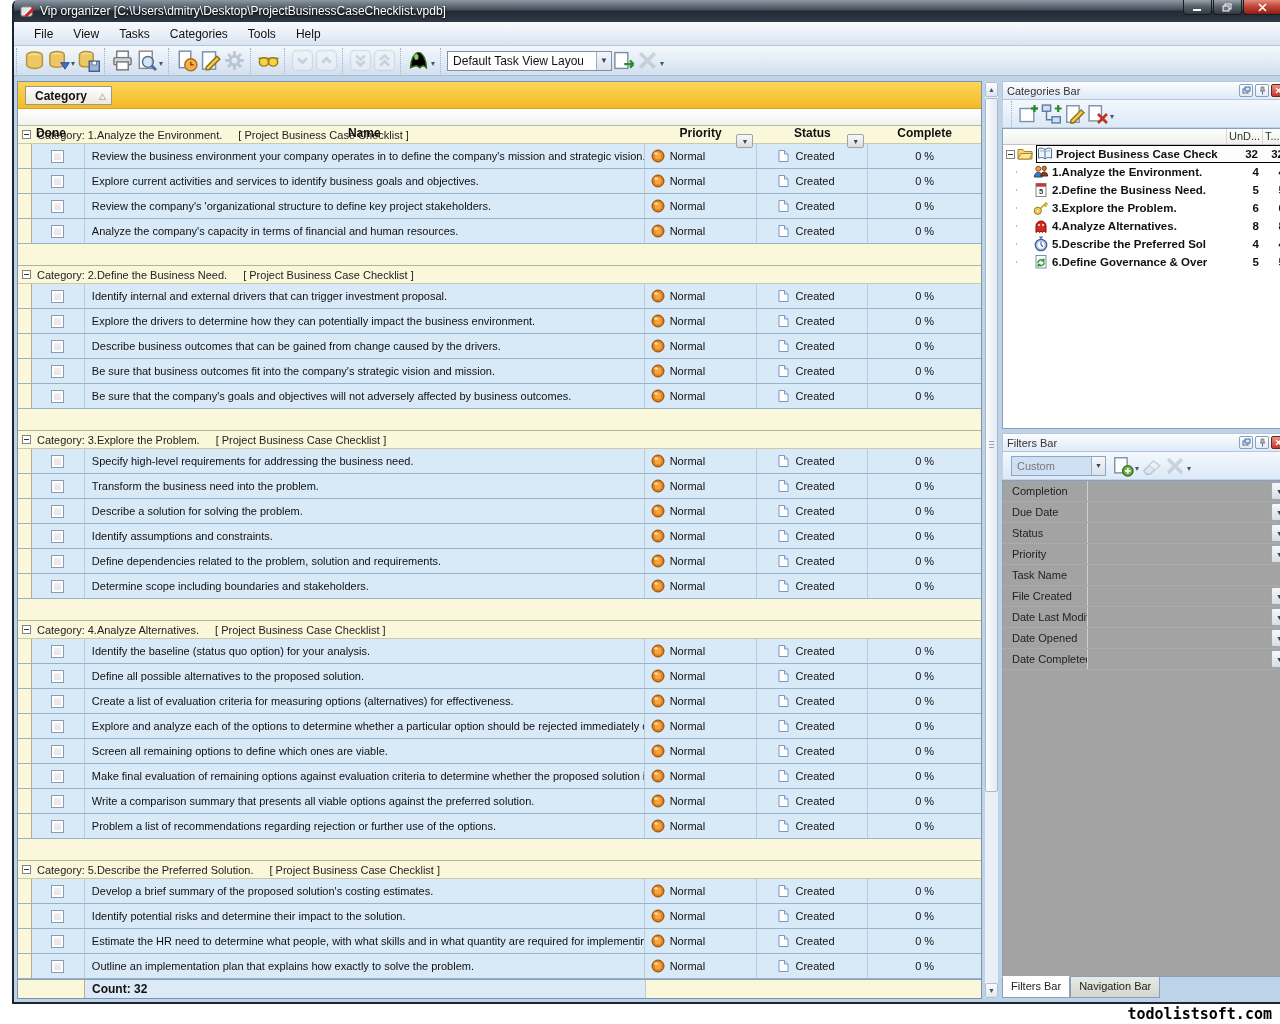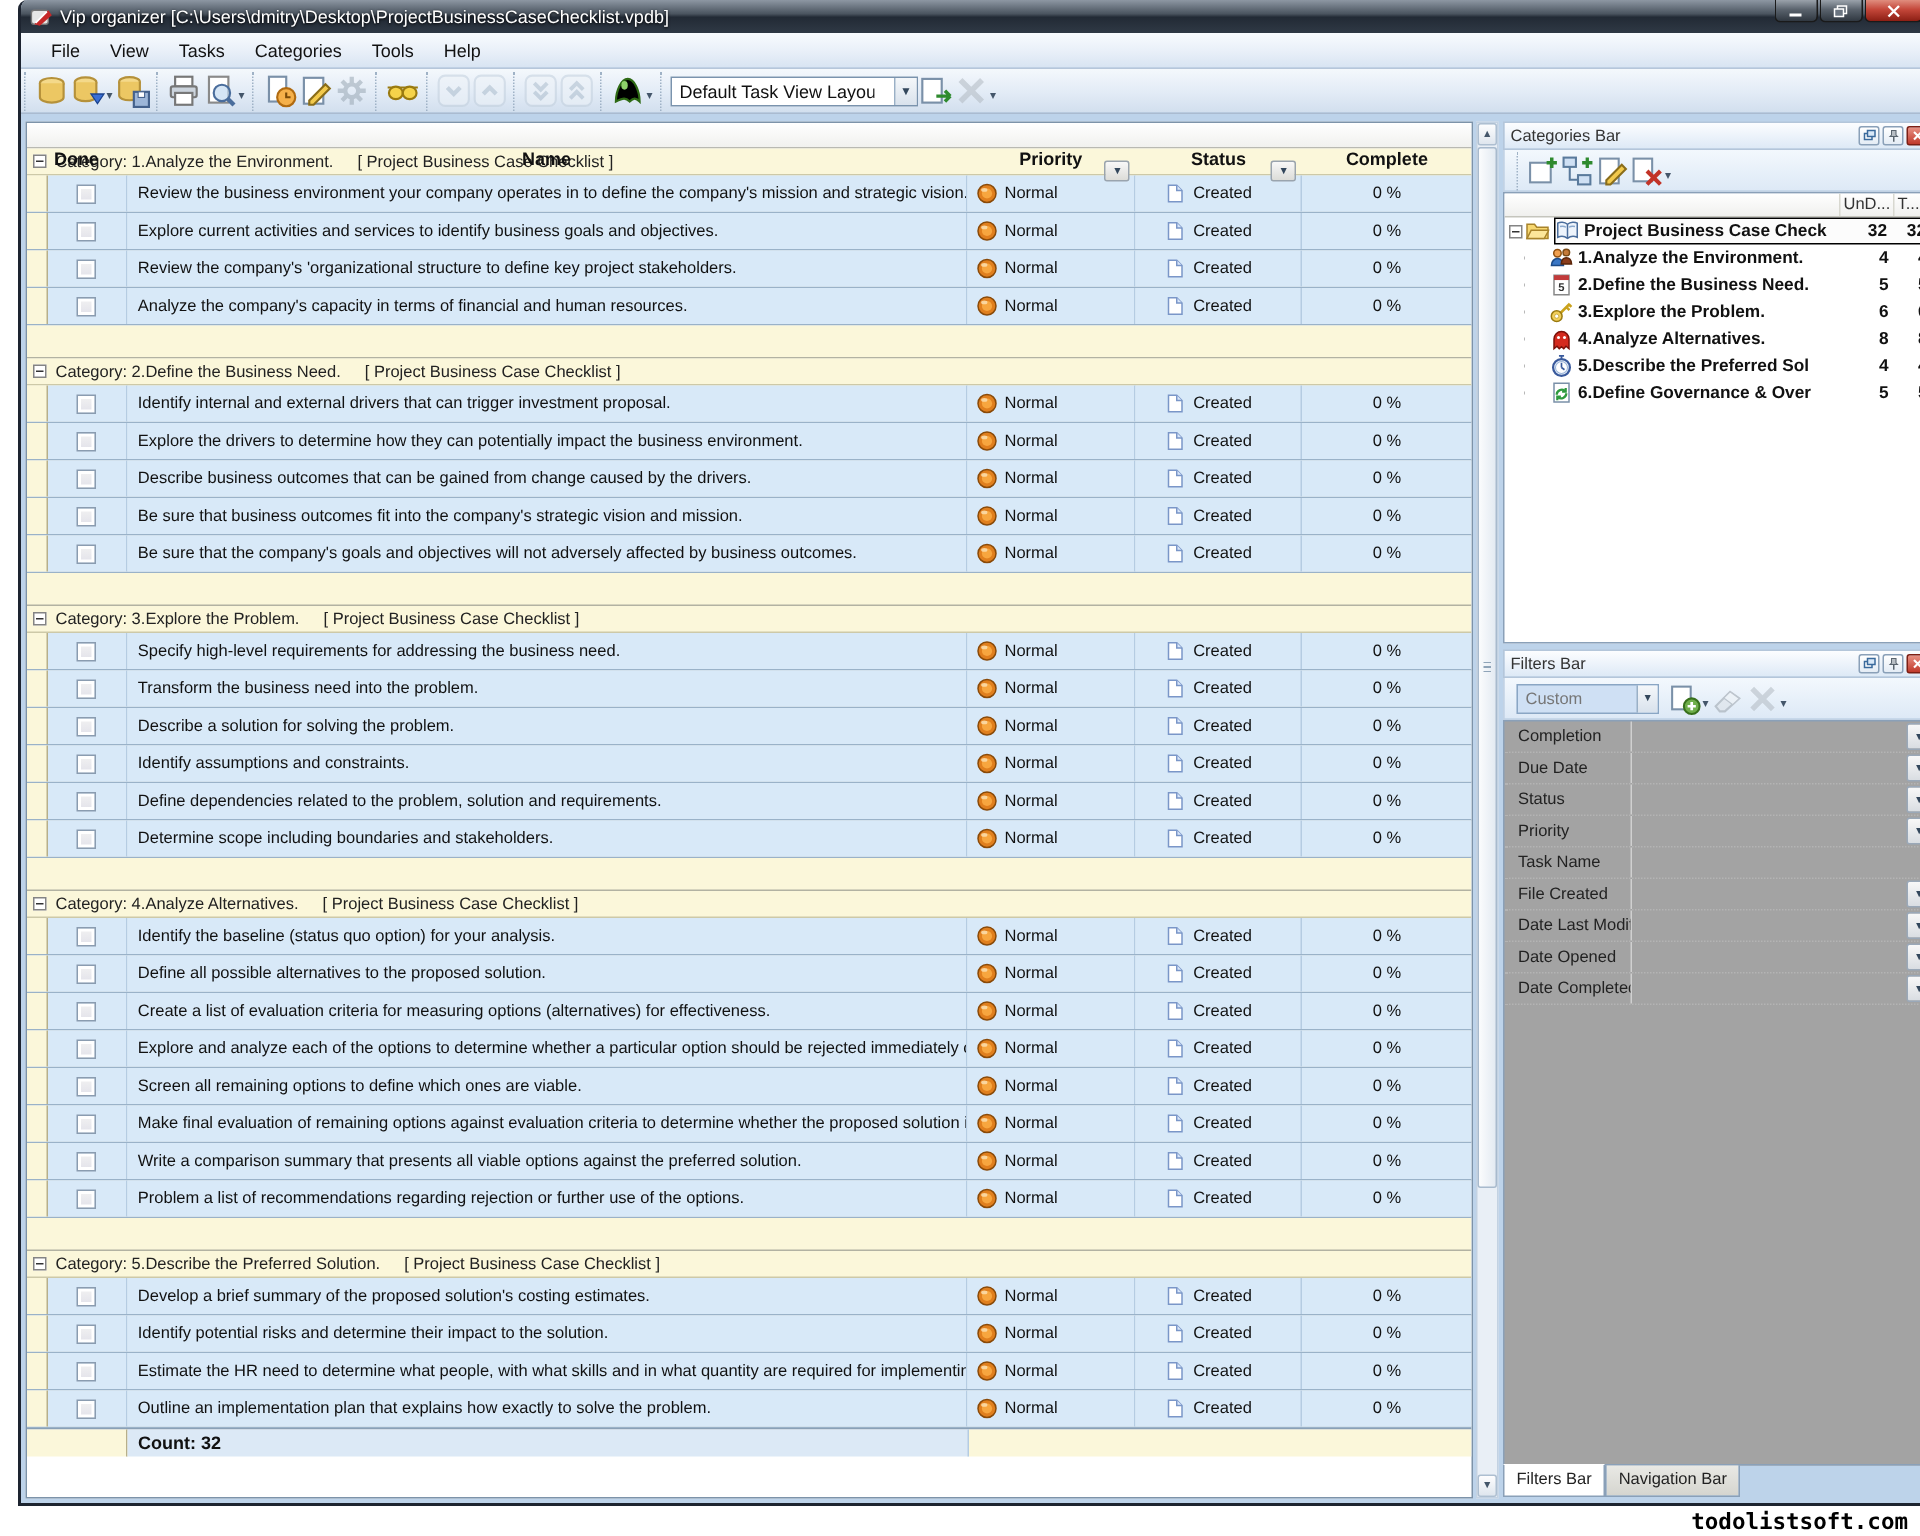--- a/index.html
+++ b/index.html
@@ -357,20 +357,24 @@
             </svg>
           </span>
         </div>
         <span class="caret">▾</span>
       </div>
     </div>
 
   <div class="client">
 
     <div class="grid">
+      <div class="group-band">
+        <div class="group-tab">Category</div>
+        <div class="sort-tab">△</div>
+      </div>
       <div class="hdr">
         <div class="cell c-done">Done</div>
         <div class="cell c-name">Name</div>
         <div class="cell c-pri">
             <span>Priority</span>
             <span class="fbtn">▼</span>
           </div>
         <div class="cell c-sta">
             <span>Status</span>
             <span class="fbtn">▼</span>

